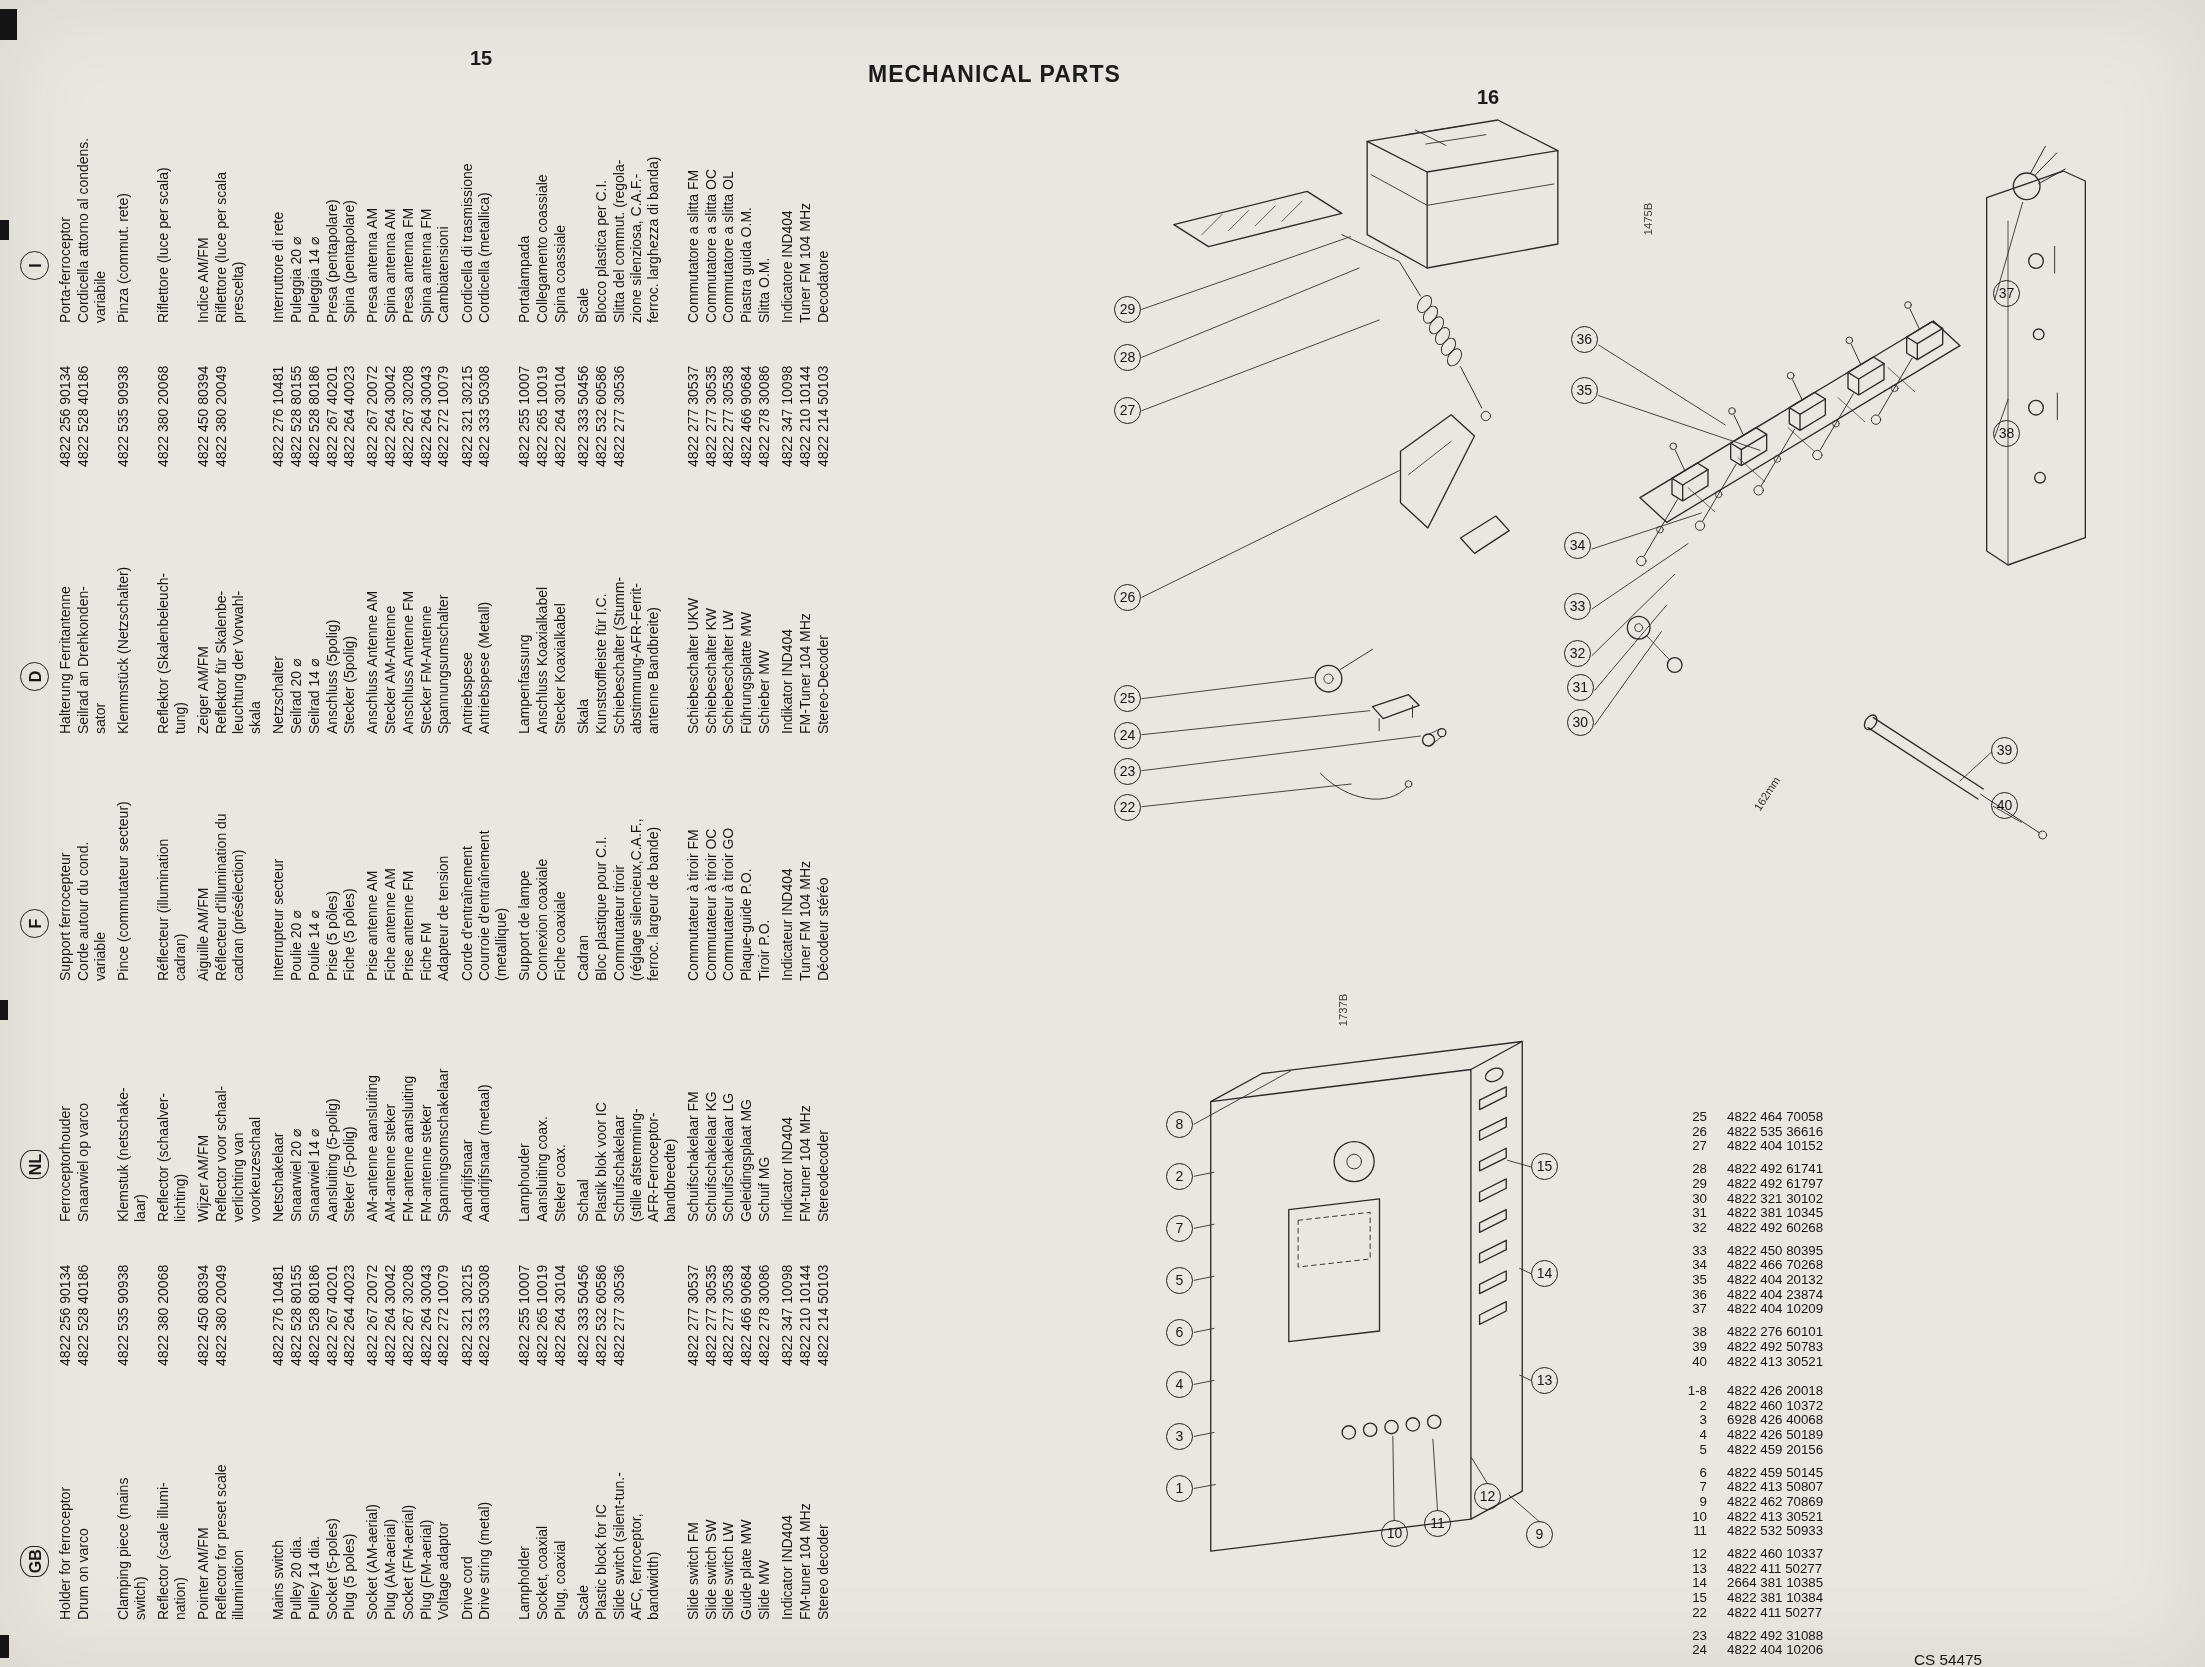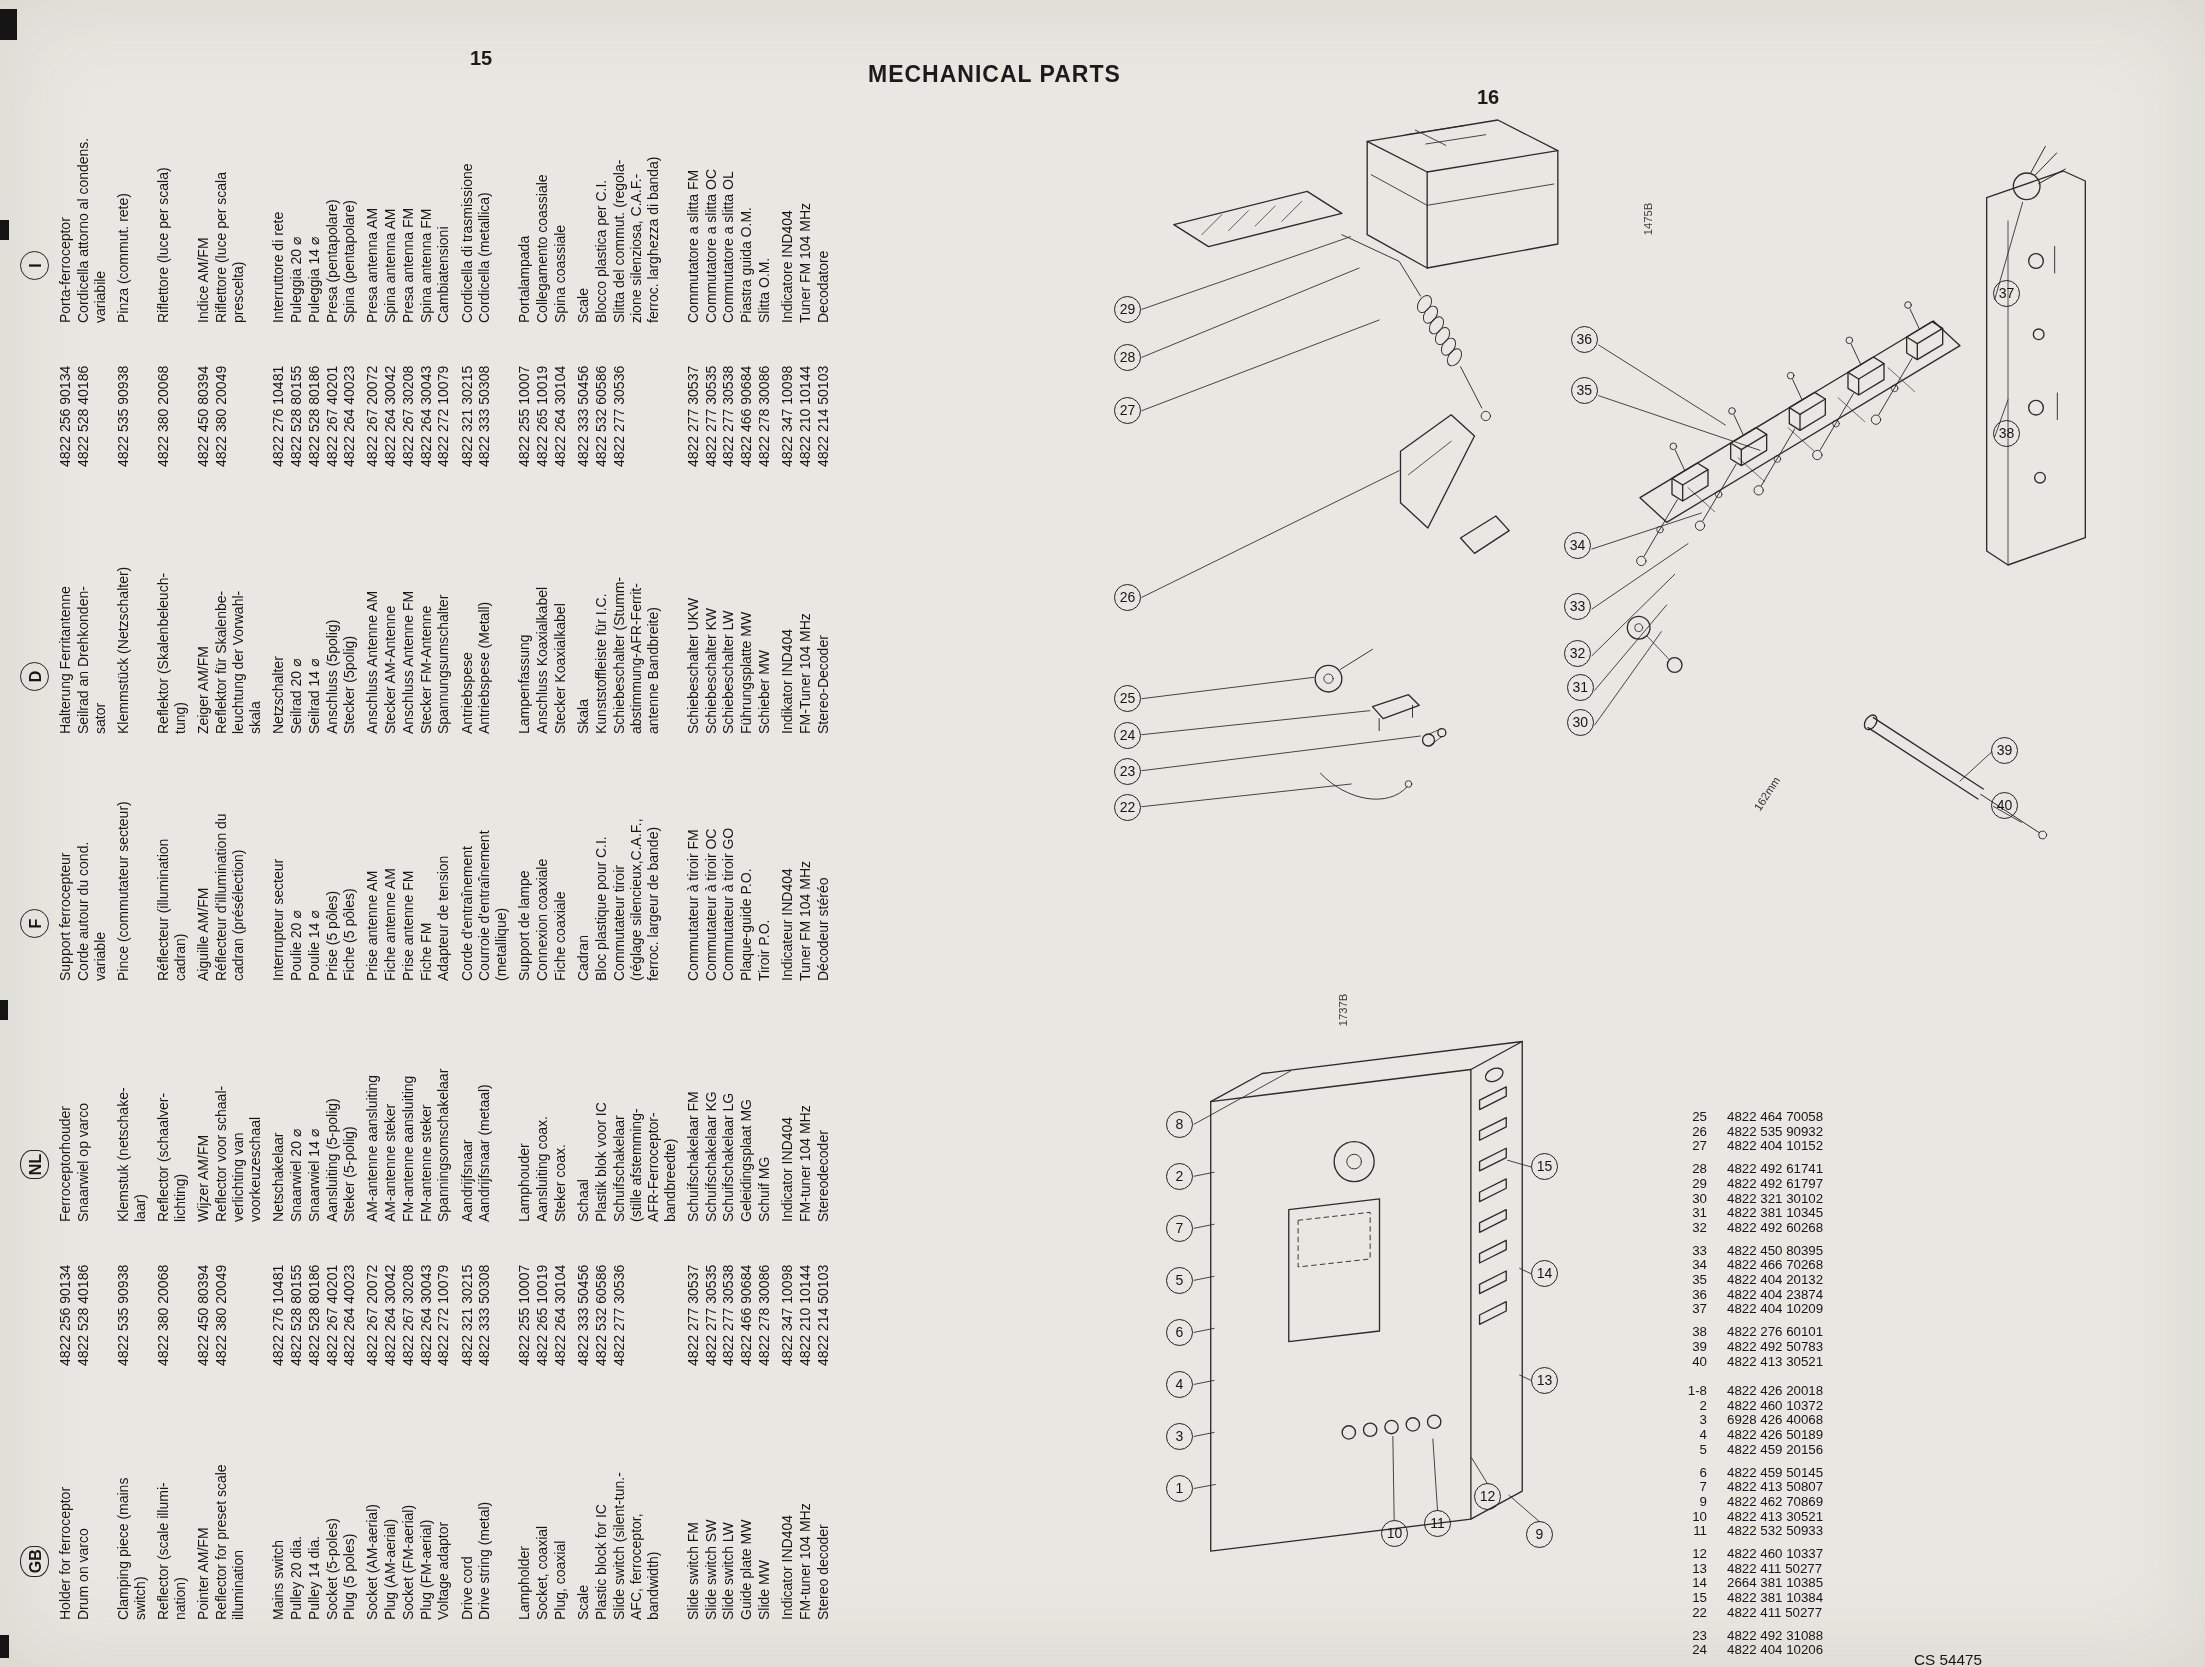--- a/index.html
+++ b/index.html
@@ -625,21 +625,21 @@
         <span class="lpn">4822 404 10206</span>
       </div>
     </div>
   <div class="plist" id="listA" style="left:1670px;top:1110px;">
       <div class="lrow">
         <span class="lno">25</span>
         <span class="lpn">4822 464 70058</span>
       </div>
       <div class="lrow">
         <span class="lno">26</span>
-        <span class="lpn">4822 535 90932</span>
+        <span class="lpn">4822 535 36616</span>
       </div>
       <div class="lrow">
         <span class="lno">27</span>
         <span class="lpn">4822 404 10152</span>
       </div>
       <div class="lrow gap">
         <span class="lno">28</span>
         <span class="lpn">4822 492 61741</span>
       </div>
       <div class="lrow">

